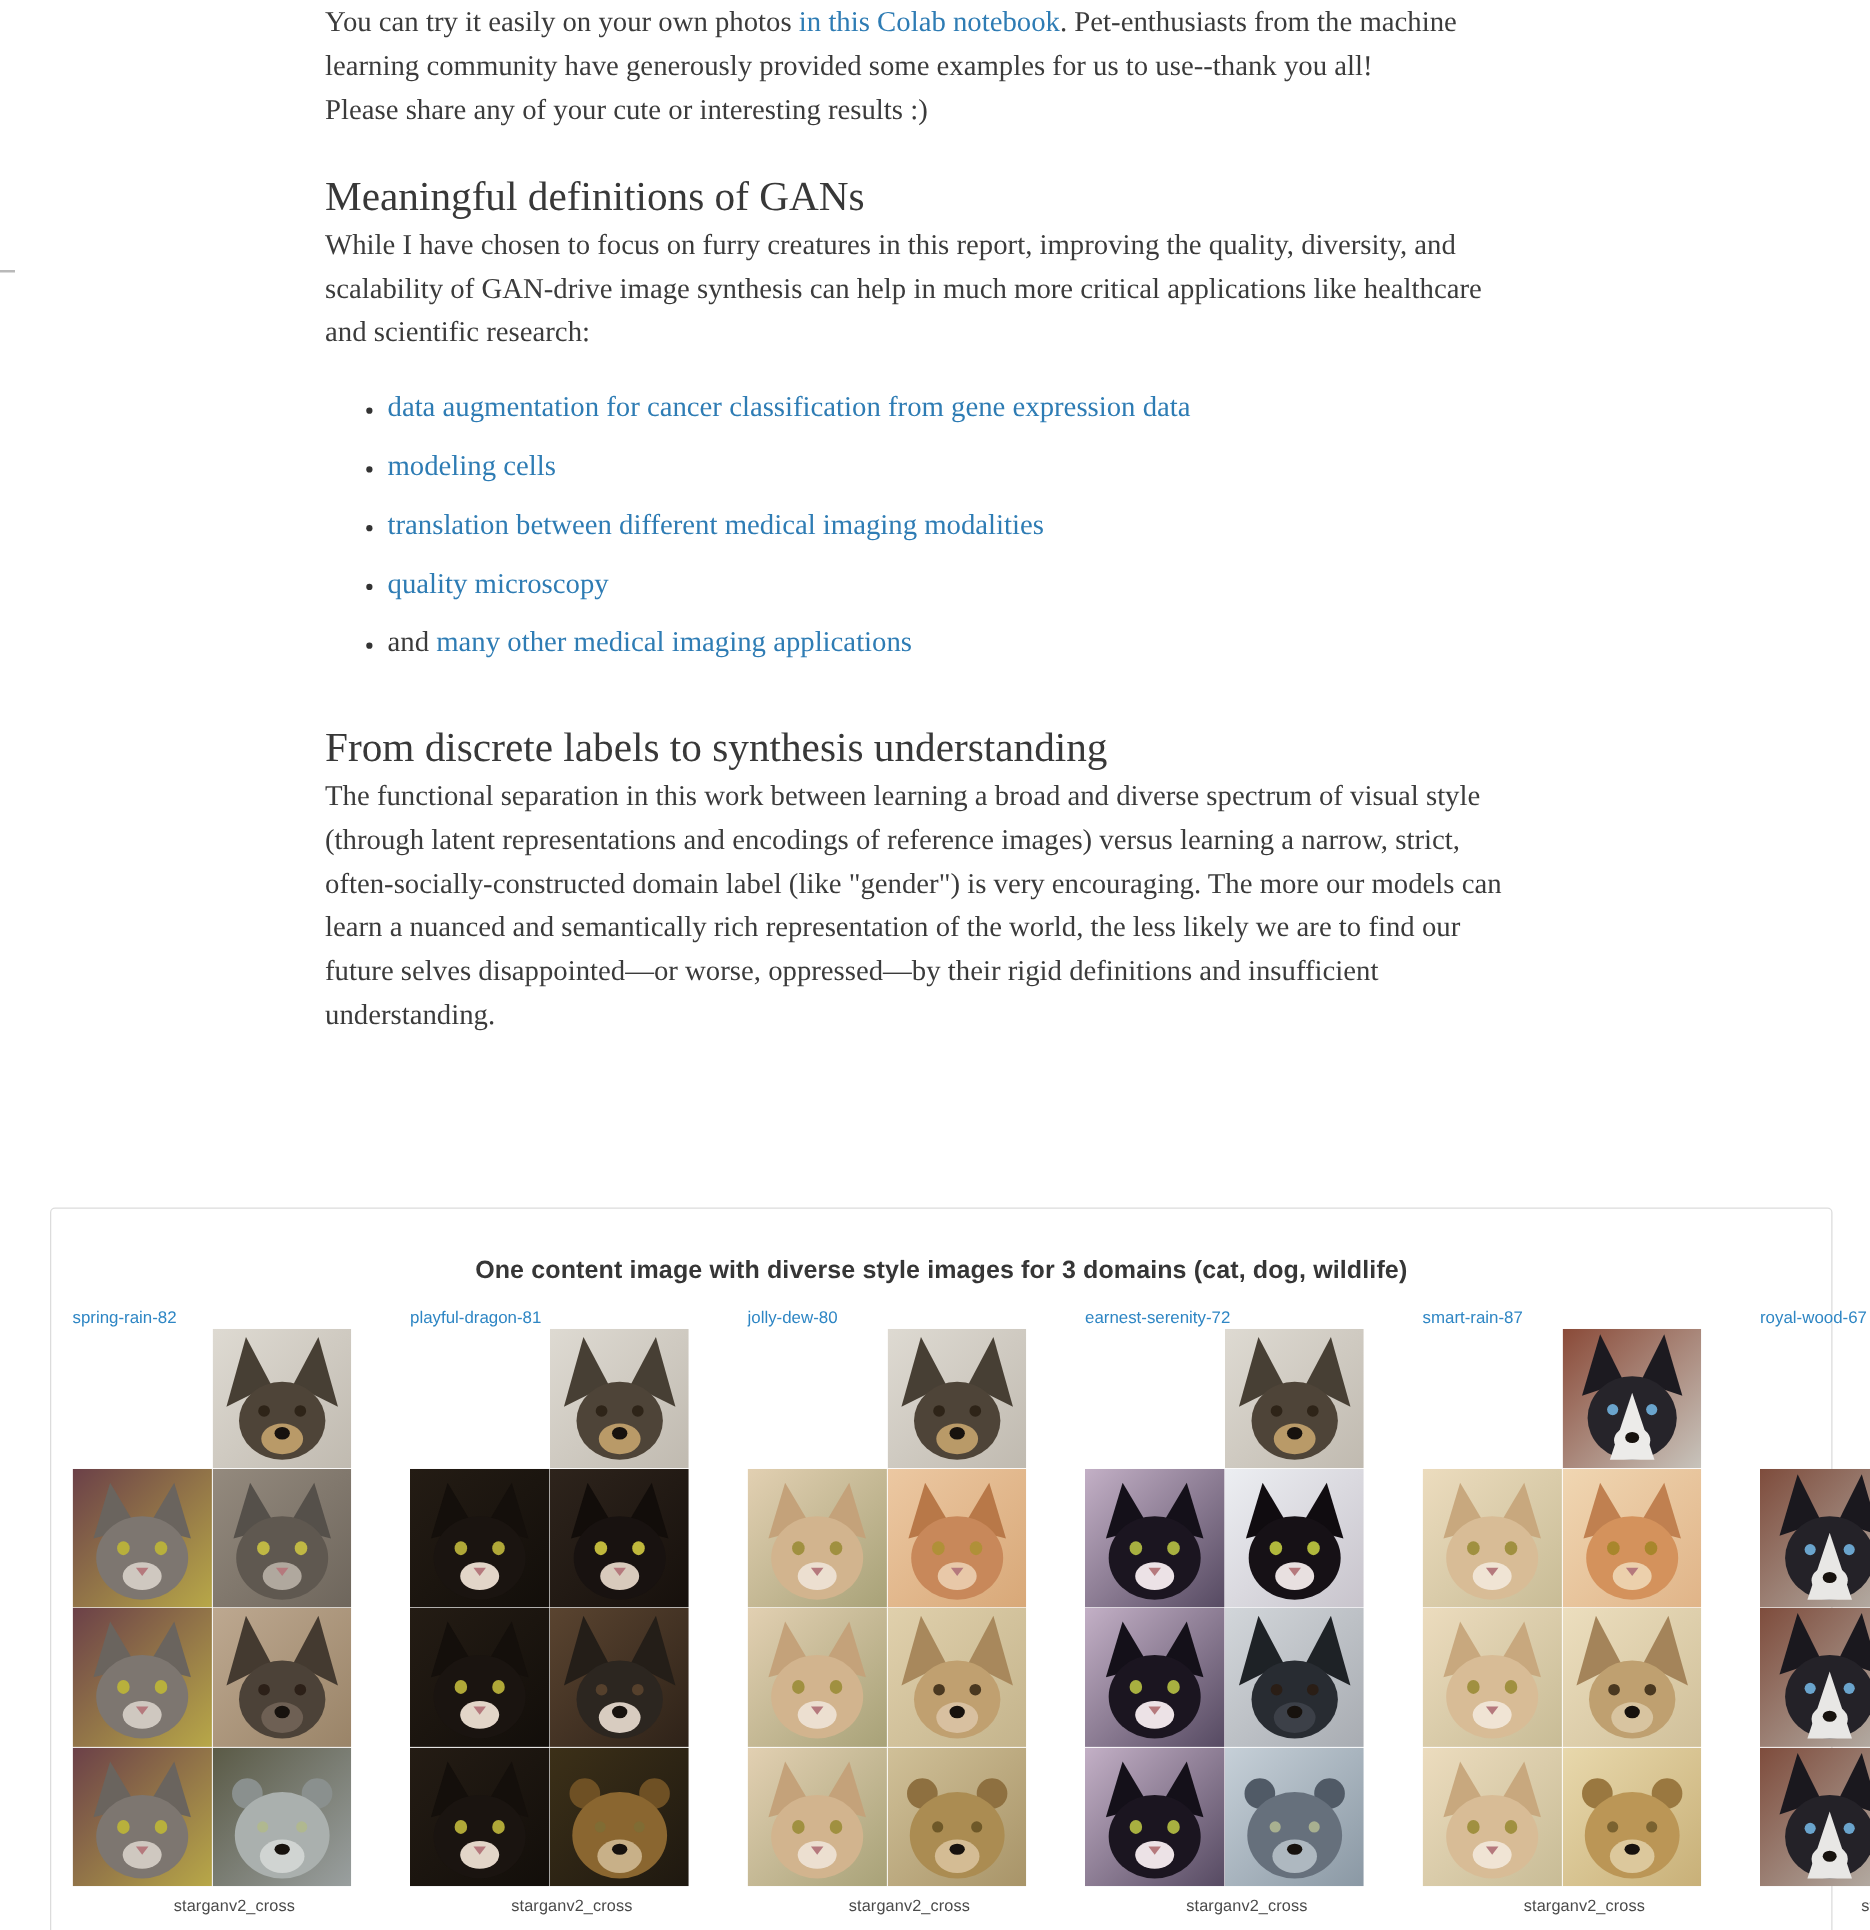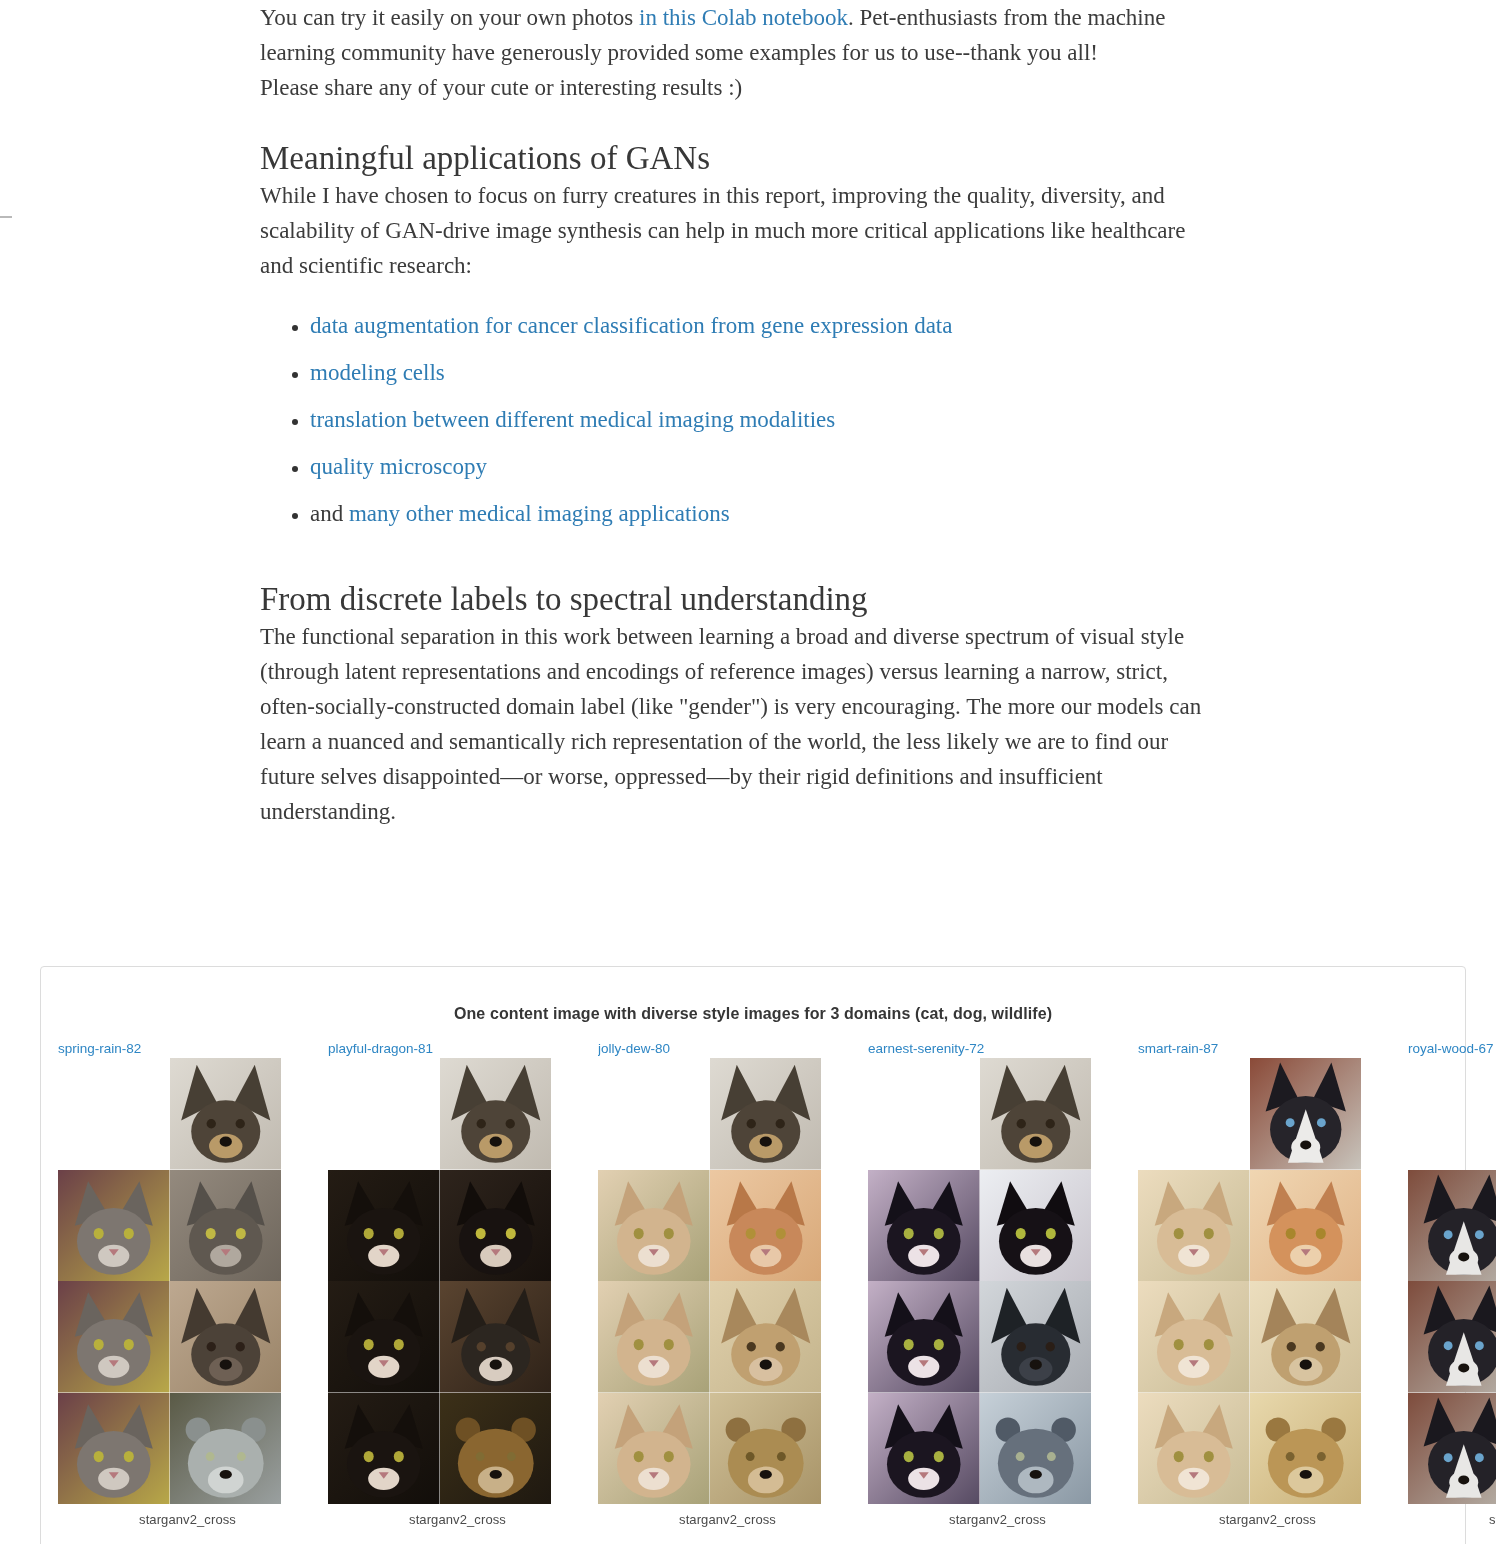--- a/index.html
+++ b/index.html
@@ -36,21 +36,21 @@
 
   
   .panel{
     position:absolute;left:40px;top:966px;width:1426px;height:620px;
     box-sizing:border-box;background:#fff;
     border:1px solid #dcdcdc;border-radius:4px;
     font-family:"Liberation Sans","DejaVu Sans",sans-serif;
   }
   .panel-title{
     margin-top:38px;text-align:center;
-    font-size:16px;font-weight:700;color:#363636;letter-spacing:.1px;
+    font-size:20px;font-weight:700;color:#363636;letter-spacing:.1px;
   }
   .groups{display:flex;gap:11px;padding-left:17px;margin-top:17px;}
   .group{width:259px;flex:none;}
   .run-label{
     font-size:13.5px;color:#2e86c4;height:18px;line-height:18px;
     white-space:nowrap;overflow:hidden;cursor:pointer;
   }
   .grid{
     display:grid;grid-template-columns:repeat(2,111.5px);
     grid-auto-rows:111.5px;margin-top:0;
@@ -66,33 +66,33 @@
 </head>
 <body>
 
 <div class="left-dash"></div>
 
 <main class="article">
   <p class="p1"><span>You can try it easily on your own photos </span><a class="link" href="#">in this Colab notebook</a><span>. Pet-enthusiasts from the machine learning community have generously provided some examples for us to use--thank you all!</span></p>
 
   <p class="p2">Please share any of your cute or interesting results :)</p>
 
-  <h2 class="h-apps">Meaningful applications of GANs</h2>
+  <h2 class="h-apps">Meaningful definitions of GANs</h2>
 
   <p class="p3">While I have chosen to focus on furry creatures in this report, improving the quality, diversity, and scalability of GAN-drive image synthesis can help in much more critical applications like healthcare and scientific research:</p>
 
   <ul class="apps" id="apps-list">
       <li><a class="link" href="#">data augmentation for cancer classification from gene expression data</a></li>
       <li><a class="link" href="#">modeling cells</a></li>
       <li><a class="link" href="#">translation between different medical imaging modalities</a></li>
       <li><a class="link" href="#">quality microscopy</a></li>
       <li><span class="plain">and </span><a class="link" href="#">many other medical imaging applications</a></li>
     </ul>
 
-  <h2 class="h-spectral">From discrete labels to spectral understanding</h2>
+  <h2 class="h-spectral">From discrete labels to synthesis understanding</h2>
 
   <p class="p4">The functional separation in this work between learning a broad and diverse spectrum of visual style (through latent representations and encodings of reference images) versus learning a narrow, strict, often-socially-constructed domain label (like "gender") is very encouraging. The more our models can learn a nuanced and semantically rich representation of the world, the less likely we are to find our future selves disappointed—or worse, oppressed—by their rigid definitions and insufficient understanding.</p>
 </main>
 
 <section class="panel">
   <div class="panel-title">One content image with diverse style images for 3 domains (cat, dog, wildlife)</div>
   <div class="groups" id="groups">
       <div class="group">
         <div class="run-label">spring-rain-82</div>
         <div class="grid">

